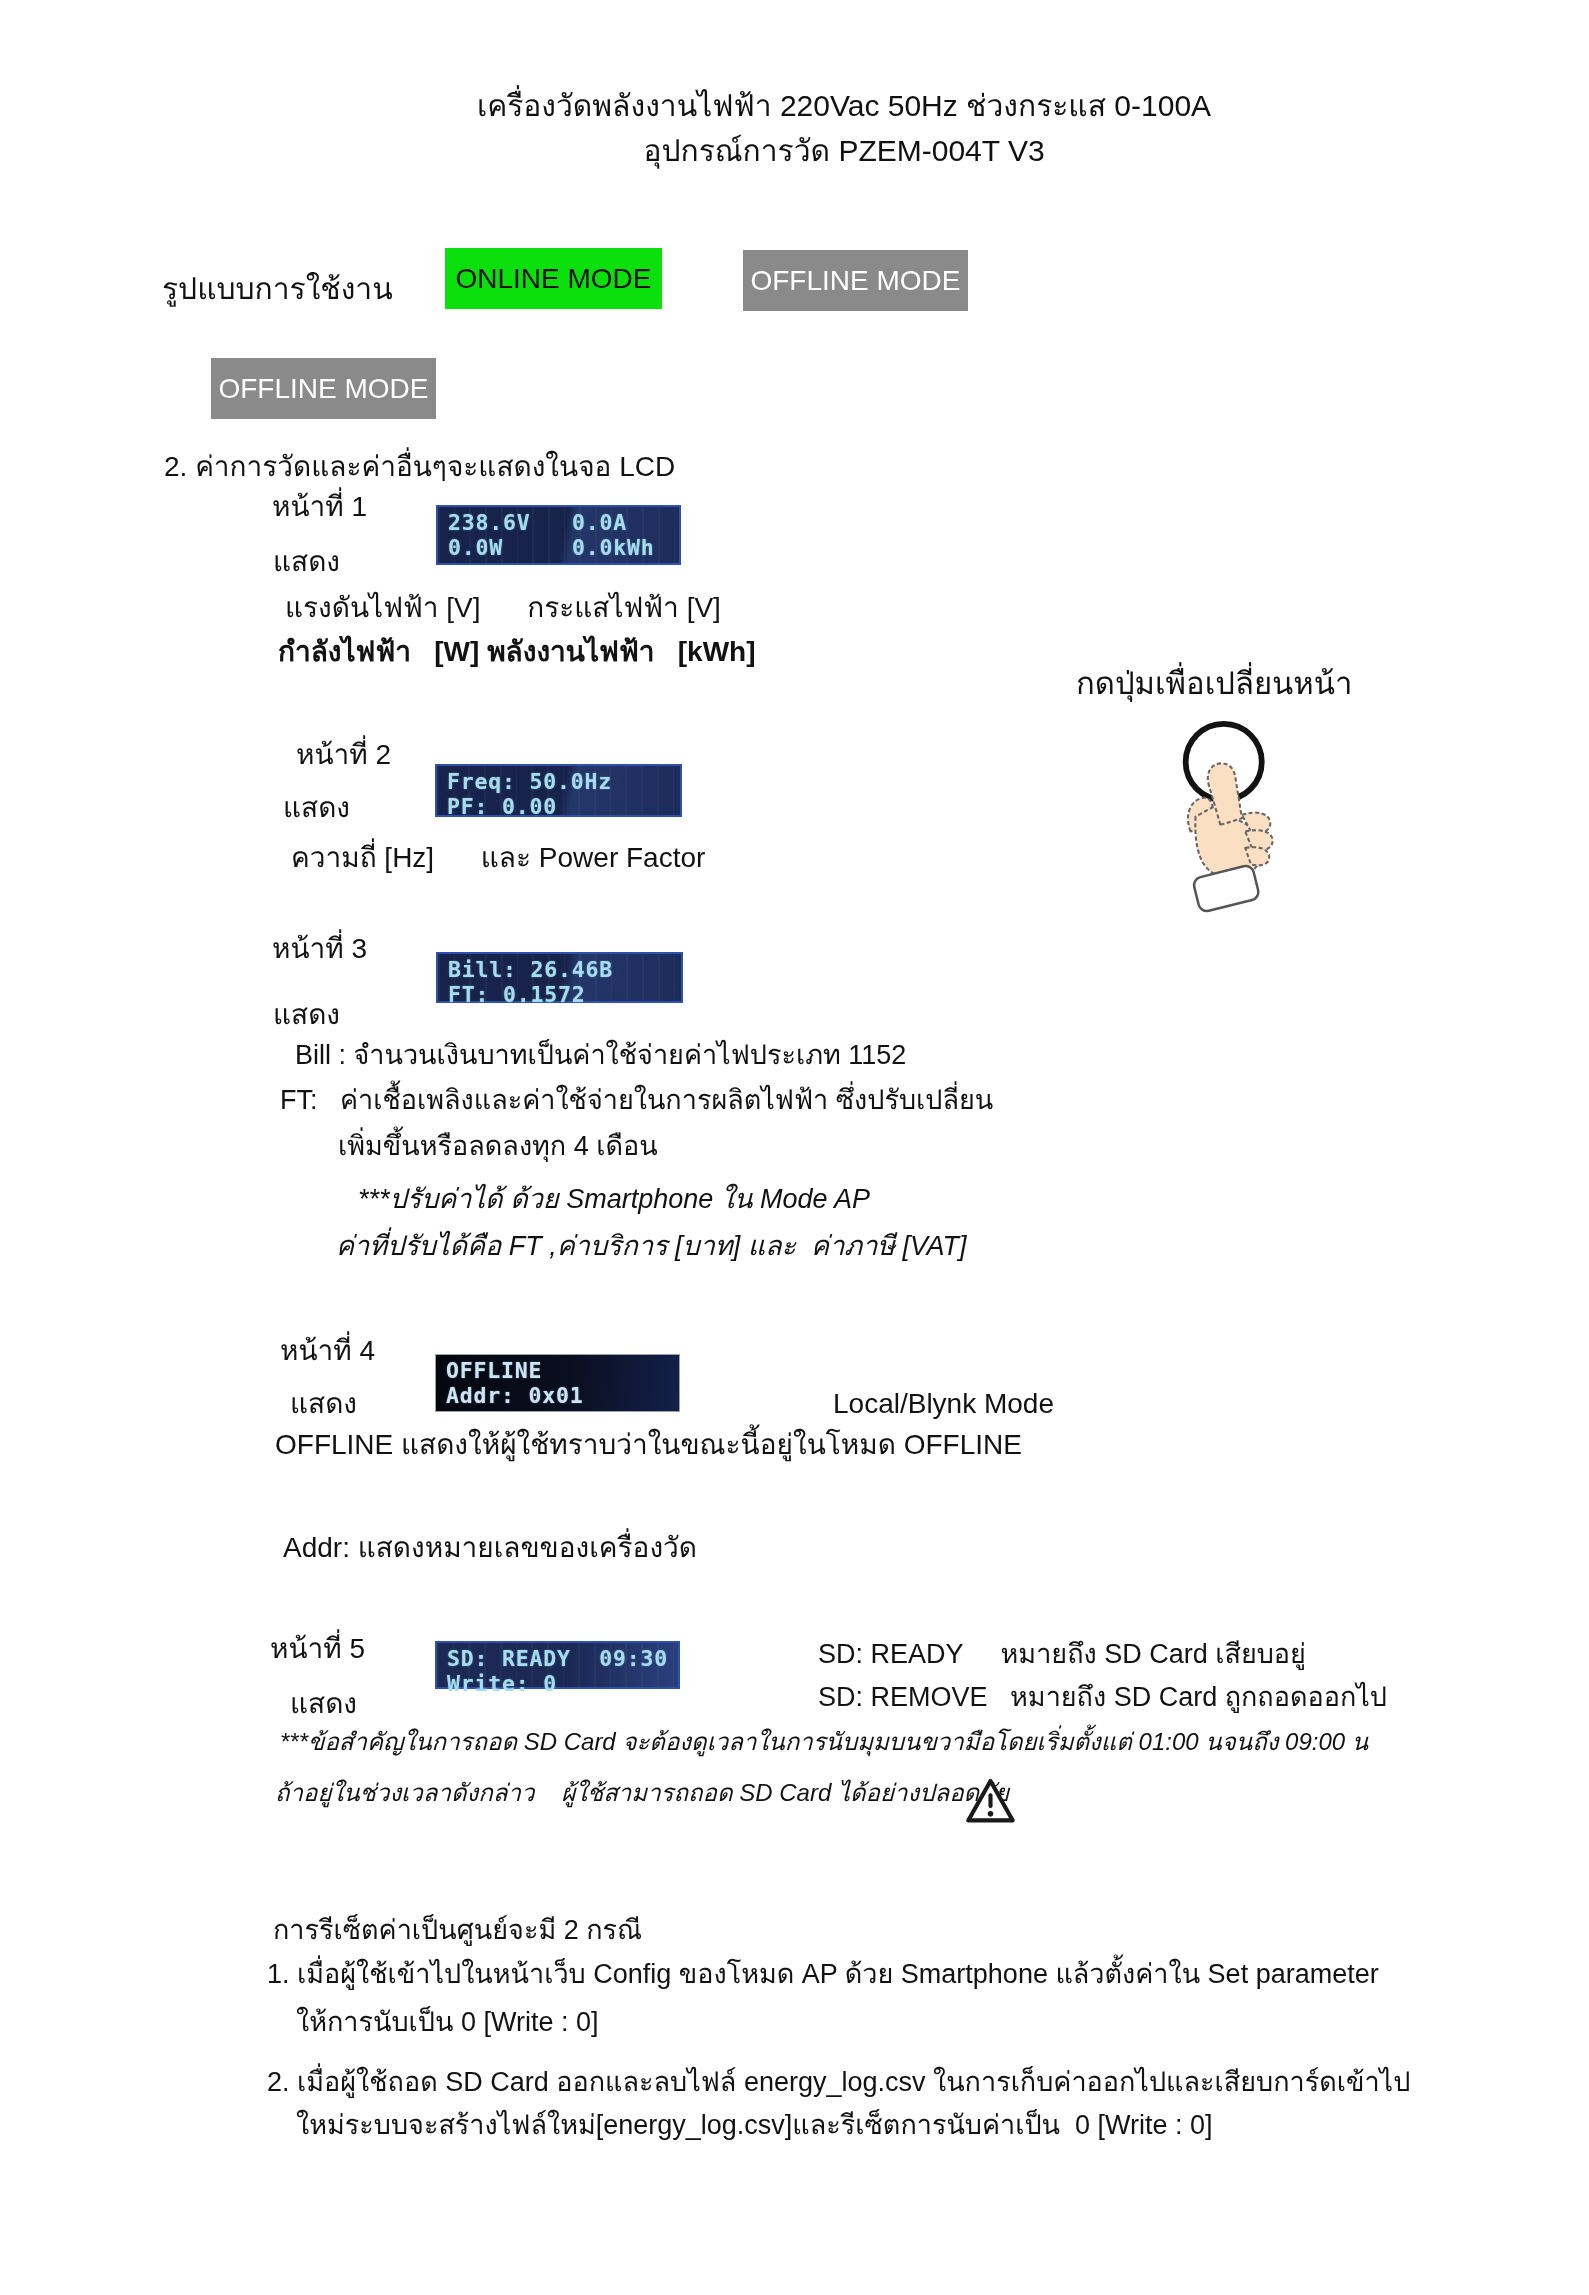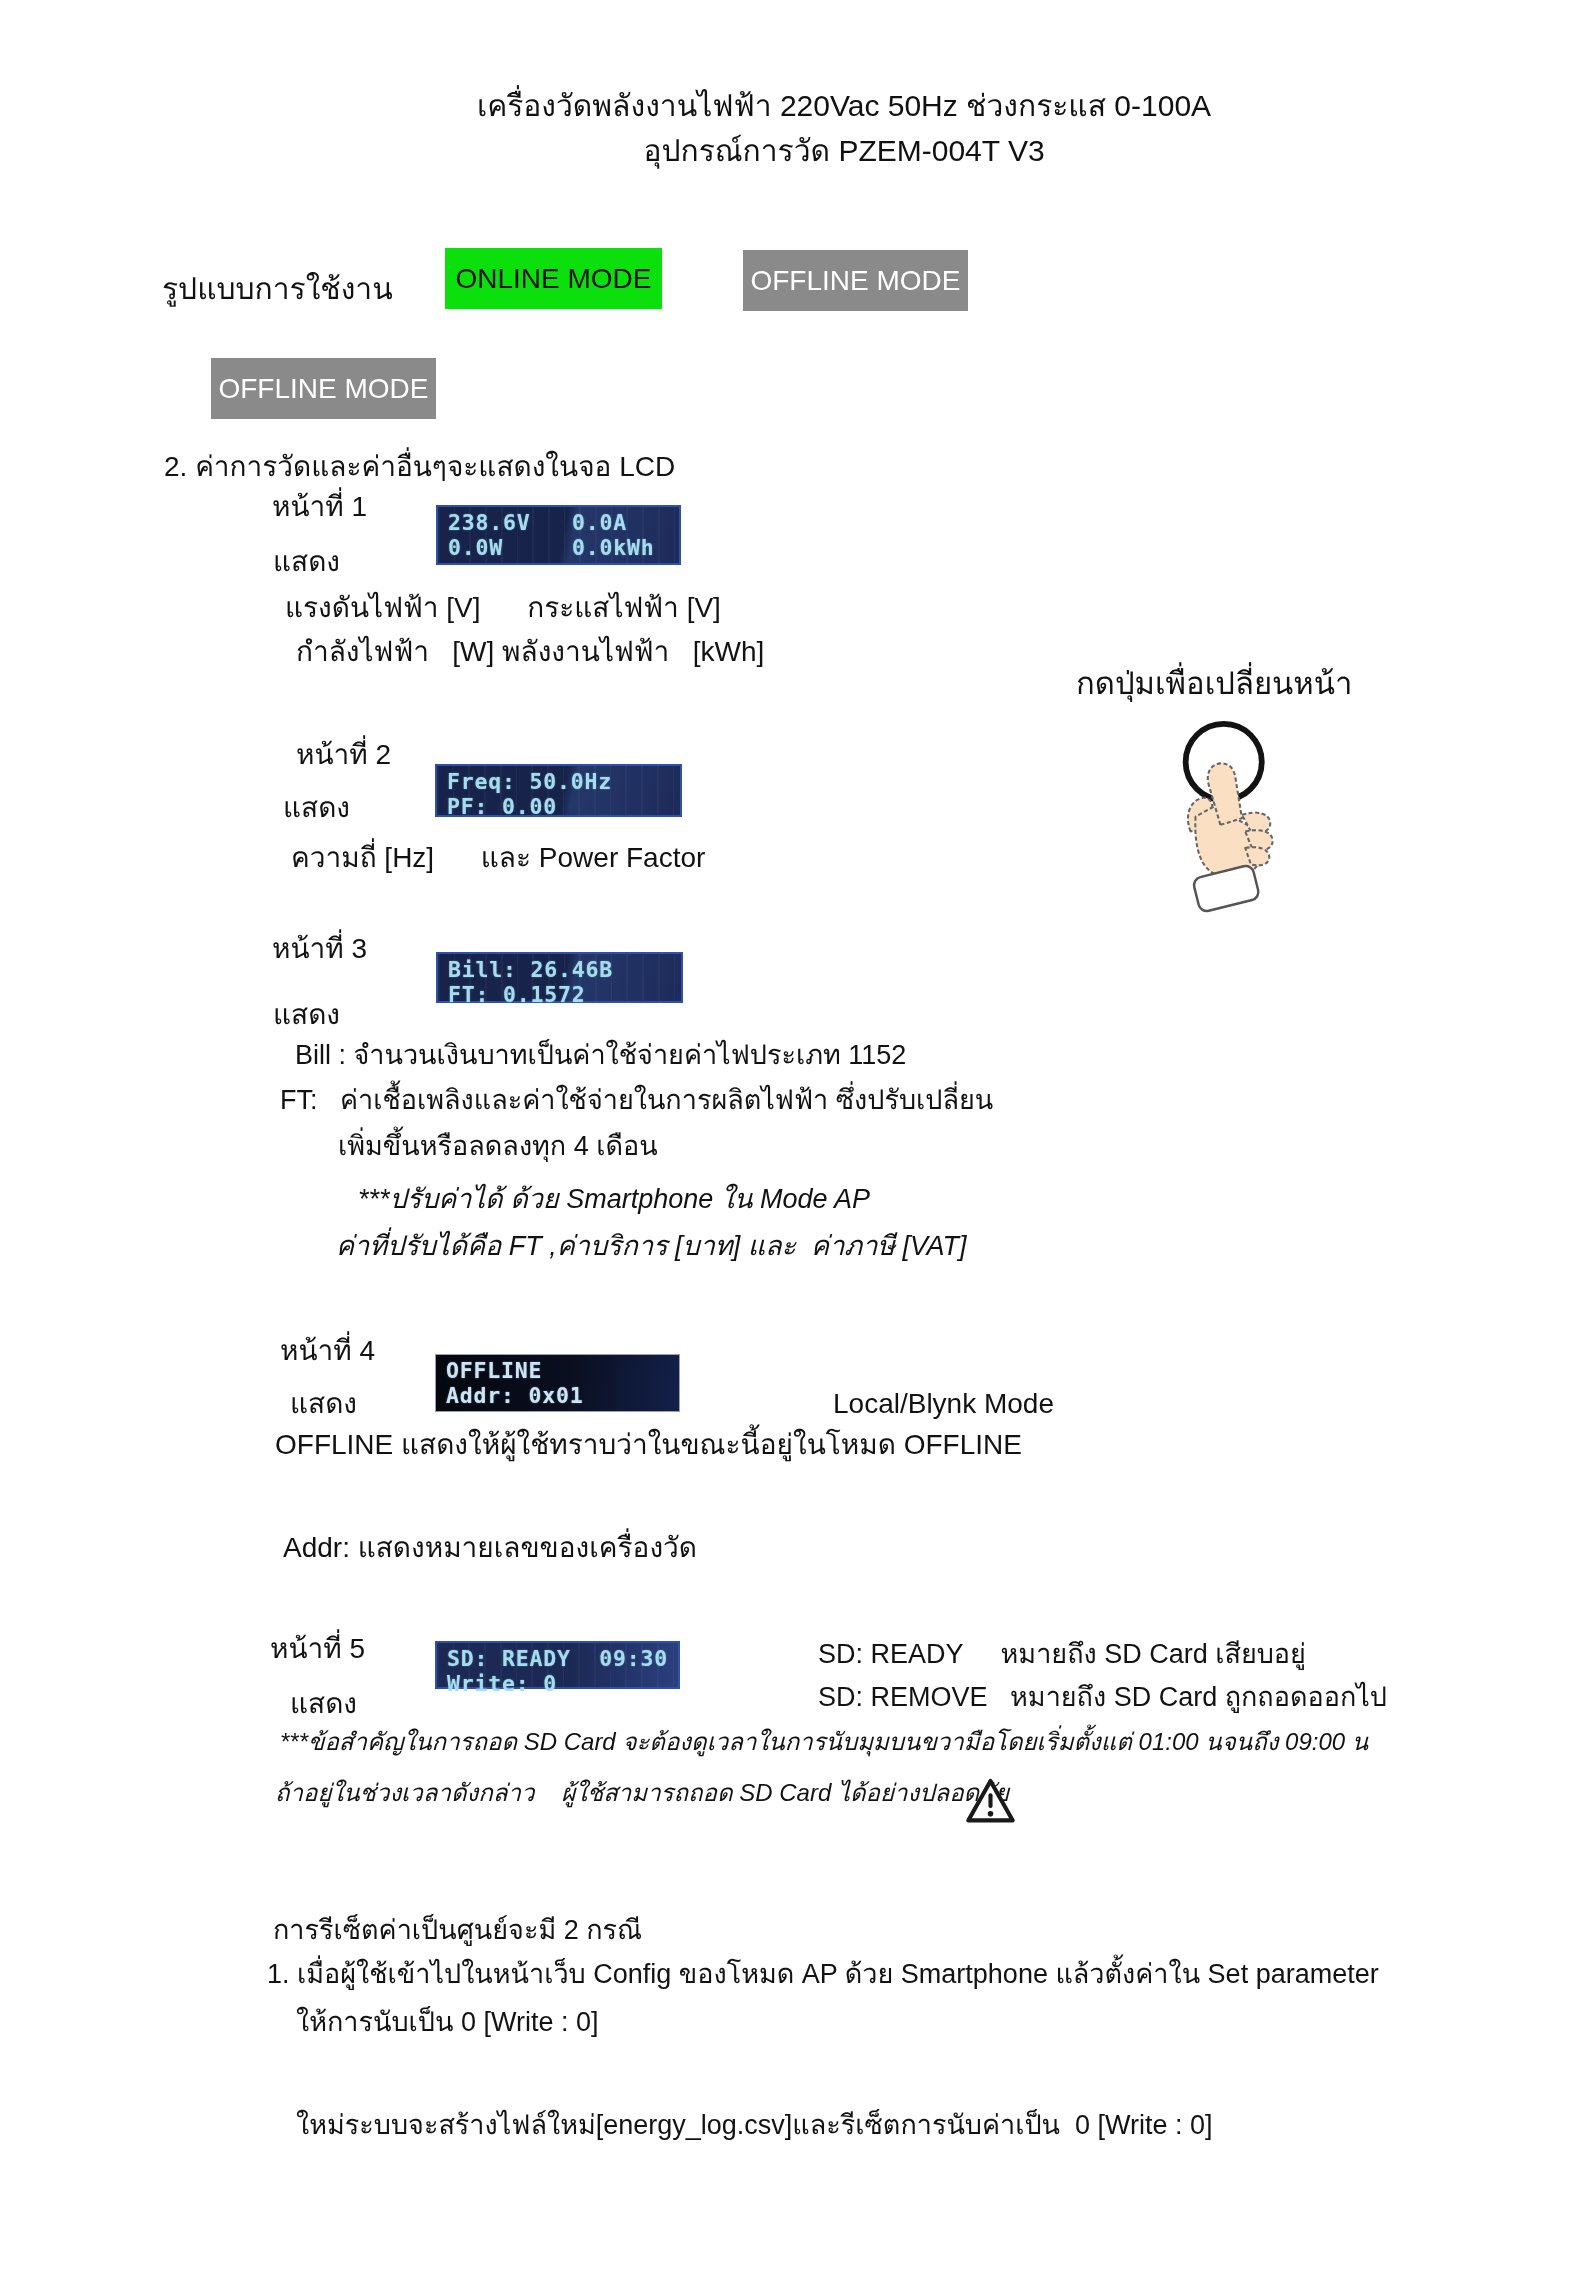--- a/index.html
+++ b/index.html
@@ -79,21 +79,21 @@
       <span>238.6V</span>
       <span>0.0A</span>
     </div>
     <div class="lcd-row">
       <span>0.0W</span>
       <span>0.0kWh</span>
     </div>
   </div>
   <div class="t fs34" style="left:273px;top:542px;">แสดง</div>
   <div class="t fs34" style="left:285px;top:588px;">แรงดันไฟฟ้า [V]      กระแสไฟฟ้า [V]</div>
-  <div class="t fs34" style="left:296px;top:632px;">กำลังไฟฟ้า   [W] พลังงานไฟฟ้า   [kWh]</div>
+  <div class="t fs34" style="left:278px;top:632px;font-weight:bold;">กำลังไฟฟ้า   [W] พลังงานไฟฟ้า   [kWh]</div>
 
   <div class="t fs38" style="left:1076px;top:662px;">กดปุ่มเพื่อเปลี่ยนหน้า</div>
   <div class="hand-wrap">
     <svg viewBox="0 0 170 255" width="141" height="211">
       <circle cx="78" cy="64" r="46" fill="#ffffff" stroke="#131313" stroke-width="7"></circle>
       <g fill="#fbdfc2" stroke="#666" stroke-width="2.5" stroke-dasharray="5 3" stroke-linejoin="round">
         <path d="M38,148 C30,128 38,112 50,108 C60,105 66,112 64,124 L60,142 Z"></path>
         <path d="M44,130 C42,168 50,196 74,202 C100,208 122,196 126,172 C128,156 122,146 110,142 L66,118 Z"></path>
         <path d="M74,140 L60,92 C56,78 62,68 72,66 C82,64 90,70 92,82 L100,132 Z"></path>
         <path d="M100,128 C118,122 132,126 134,136 C136,146 126,152 112,150 Z"></path>
@@ -165,16 +165,17 @@
     <svg viewBox="0 0 64 62" width="53" height="51">
       <path d="M32 6 L59 54 L5 54 Z" fill="#ffffff" stroke="#1a1a1a" stroke-width="5" stroke-linejoin="round"></path>
       <rect x="29.5" y="21" width="5" height="18" rx="2.4" fill="#1a1a1a"></rect>
       <circle cx="32" cy="46" r="3.4" fill="#1a1a1a"></circle>
     </svg>
   </div>
 
   <div class="t fs33" style="left:273px;top:1911px;">การรีเซ็ตค่าเป็นศูนย์จะมี 2 กรณี</div>
   <div class="t fs33" style="left:267px;top:1955px;">1. เมื่อผู้ใช้เข้าไปในหน้าเว็บ Config ของโหมด AP ด้วย Smartphone แล้วตั้งค่าใน Set parameter</div>
   <div class="t fs33" style="left:296px;top:2003px;">ให้การนับเป็น 0 [Write : 0]</div>
+  <div class="t fs33" style="left:267px;top:2063px;">2. เมื่อผู้ใช้ถอด SD Card ออกและลบไฟล์ energy_log.csv ในการเก็บค่าออกไปและเสียบการ์ดเข้าไป</div>
   <div class="t fs33" style="left:296px;top:2106px;">ใหม่ระบบจะสร้างไฟล์ใหม่[energy_log.csv]และรีเซ็ตการนับค่าเป็น  0 [Write : 0]</div>
 
 </div>
 
 
 </body></html>

